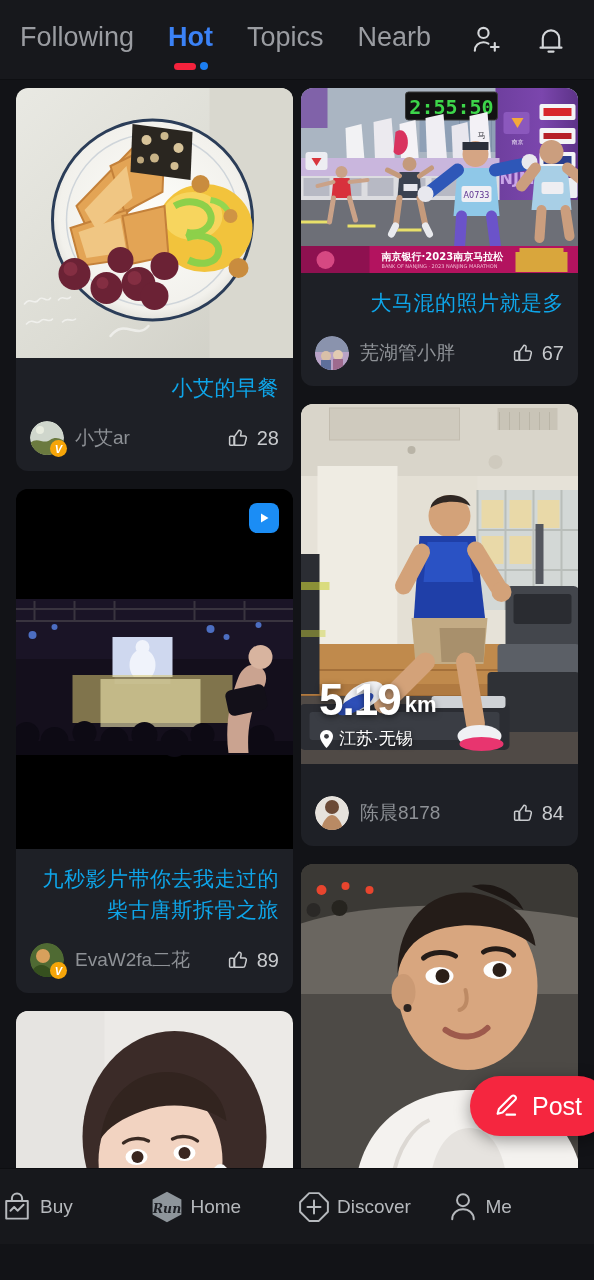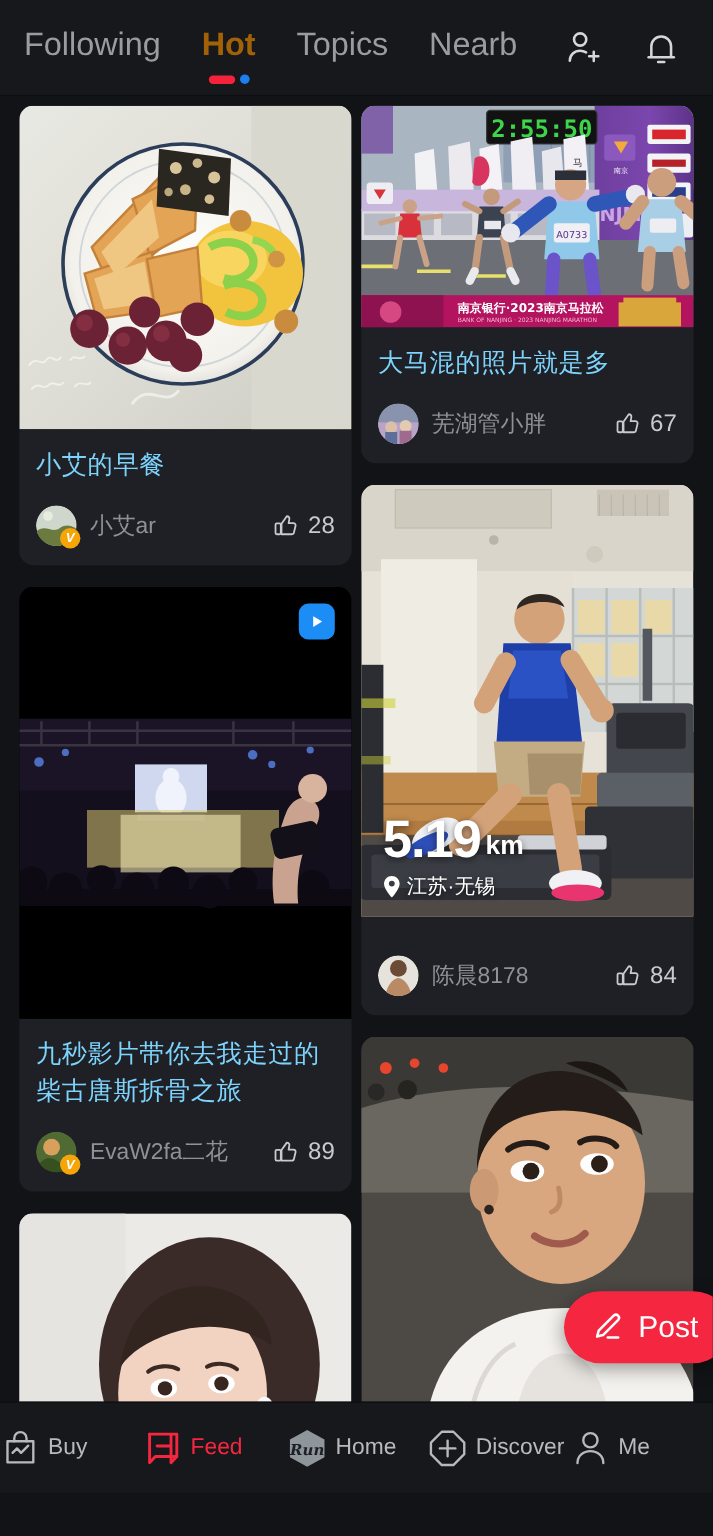--- a/index.html
+++ b/index.html
@@ -16,21 +16,21 @@
     position: absolute; top: 0; left: 0; width: 594px; height: 80px;
     background: #17181c;
     display: flex; align-items: center; padding: 0 18px 0 20px;
     border-bottom: 1px solid #0e0f12;
     overflow: hidden;
   }
   .tab {
     position: relative; color: #9a9ca1; font-size: 27px; white-space: nowrap;
     margin-right: 34px; padding-bottom: 4px;
   }
-  .tab.active { color: #a16207; font-weight: bold; }
+  .tab.active { color: #3b82f6; font-weight: bold; }
   .tab-ind {
     position: absolute; left: 50%; transform: translateX(-50%);
     bottom: -13px; display: flex; align-items: center; gap: 4px;
   }
   .tab-ind .pill { width: 22px; height: 7px; border-radius: 4px; background: #f5223c; }
   .tab-ind .dot  { width: 8px;  height: 8px; border-radius: 50%; background: #1c7ef0; }
   .nav-icons { margin-left: auto; display: flex; align-items: center; gap: 30px; padding-right: 8px; }
   .nav-icon { width: 34px; height: 34px; display: block; }
 
   
@@ -39,21 +39,21 @@
     display: flex; gap: 8px; padding: 8px 16px 0 16px; overflow: hidden;
   }
   .col { width: 280px; display: flex; flex-direction: column; gap: 18px; }
   .card {
     background: #1e2026; border-radius: 12px; overflow: hidden;
     position: relative; flex: none;
   }
   .card-media { position: relative; width: 100%; overflow: hidden; background: #000; }
   .card-body { padding: 14px 14px 16px 14px; }
   .card-title {
-    color: #7dd3fc; font-size: 21px; line-height: 31px; letter-spacing: .5px;
+    color: #0ea5e9; font-size: 21px; line-height: 31px; letter-spacing: .5px; text-align: right;
   }
   .card-meta { display: flex; align-items: center; margin-top: 18px; }
   .avatar {
     width: 34px; height: 34px; border-radius: 50%; position: relative;
     overflow: visible; flex: none; margin-right: 11px;
   }
   .avatar .av-img { width: 34px; height: 34px; border-radius: 50%; display: block; overflow: hidden; }
   .av-badge {
     position: absolute; right: -3px; bottom: -2px;
     width: 17px; height: 17px; border-radius: 50%;
@@ -662,28 +662,20 @@
 
     <div class="tabitem">
       <svg width="34" height="34" viewBox="0 0 24 24" fill="none" stroke="#b6b9bd" stroke-width="1.4" stroke-linecap="round" stroke-linejoin="round">
         <path d="M4.4 7.8h15.2v12.4H4.4z"></path>
         <path d="M8.4 7.8V6a3.6 3.6 0 0 1 7.2 0v1.8"></path>
         <path d="M7.4 14.6l2.6-2.6 2.4 2.6 4.2-4.2"></path>
       </svg>
       <span class="tlbl">Buy</span>
     </div>
 
-    <div class="tabitem active">
-      <svg width="34" height="34" viewBox="0 0 24 24" fill="none" stroke="#f5263f" stroke-width="1.7" stroke-linecap="round" stroke-linejoin="round">
-        <path d="M4 3.6h16v13.2l-3.4 3.6V3.6"></path>
-        <path d="M4 3.6v16.8l3.4-3.6H20"></path>
-        <path d="M8.4 10.6h7.2"></path>
-      </svg>
-      <span class="tlbl">Feed</span>
-    </div>
 
     <div class="tabitem">
       <svg width="36" height="34" viewBox="0 0 26 24">
         <polygon points="13,1 23.4,6.6 23.4,17.4 13,23 2.6,17.4 2.6,6.6" fill="#8e959b"></polygon>
         <text x="13" y="16" font-size="9" fill="#1d1f24" text-anchor="middle" font-family="DejaVu Serif, serif" font-style="italic" font-weight="bold">Run</text>
       </svg>
       <span class="tlbl">Home</span>
     </div>
 
     <div class="tabitem">

